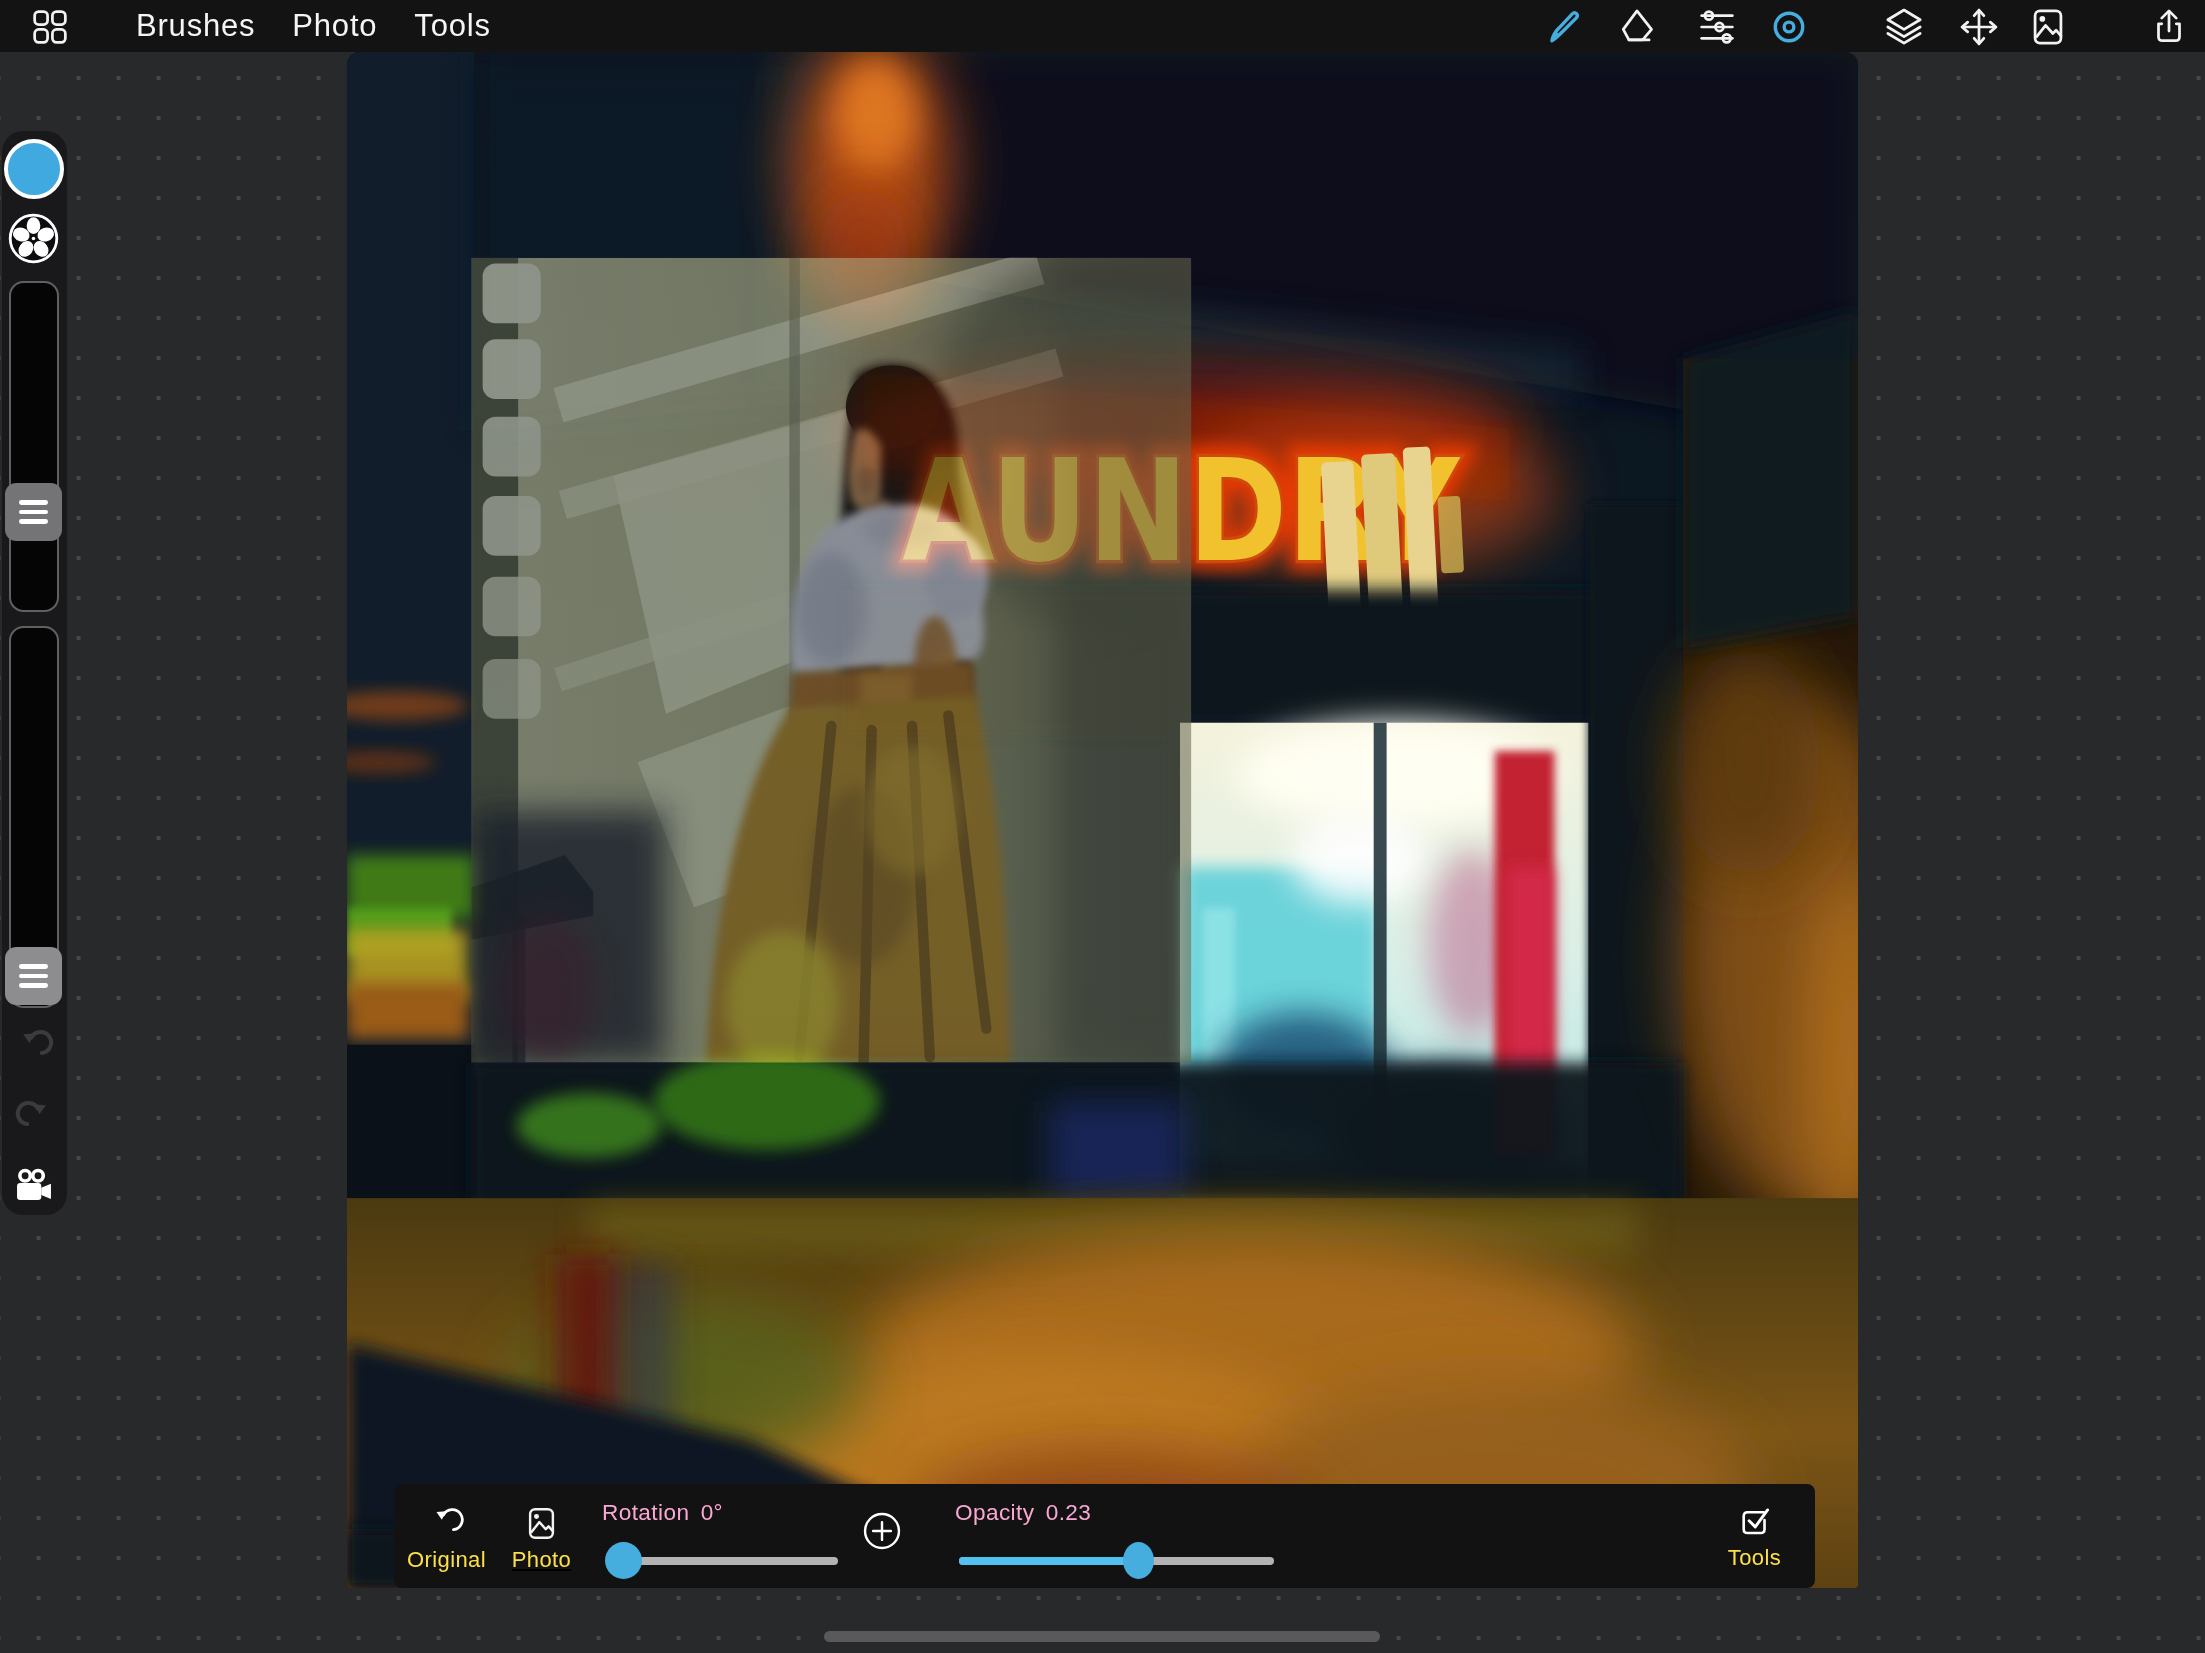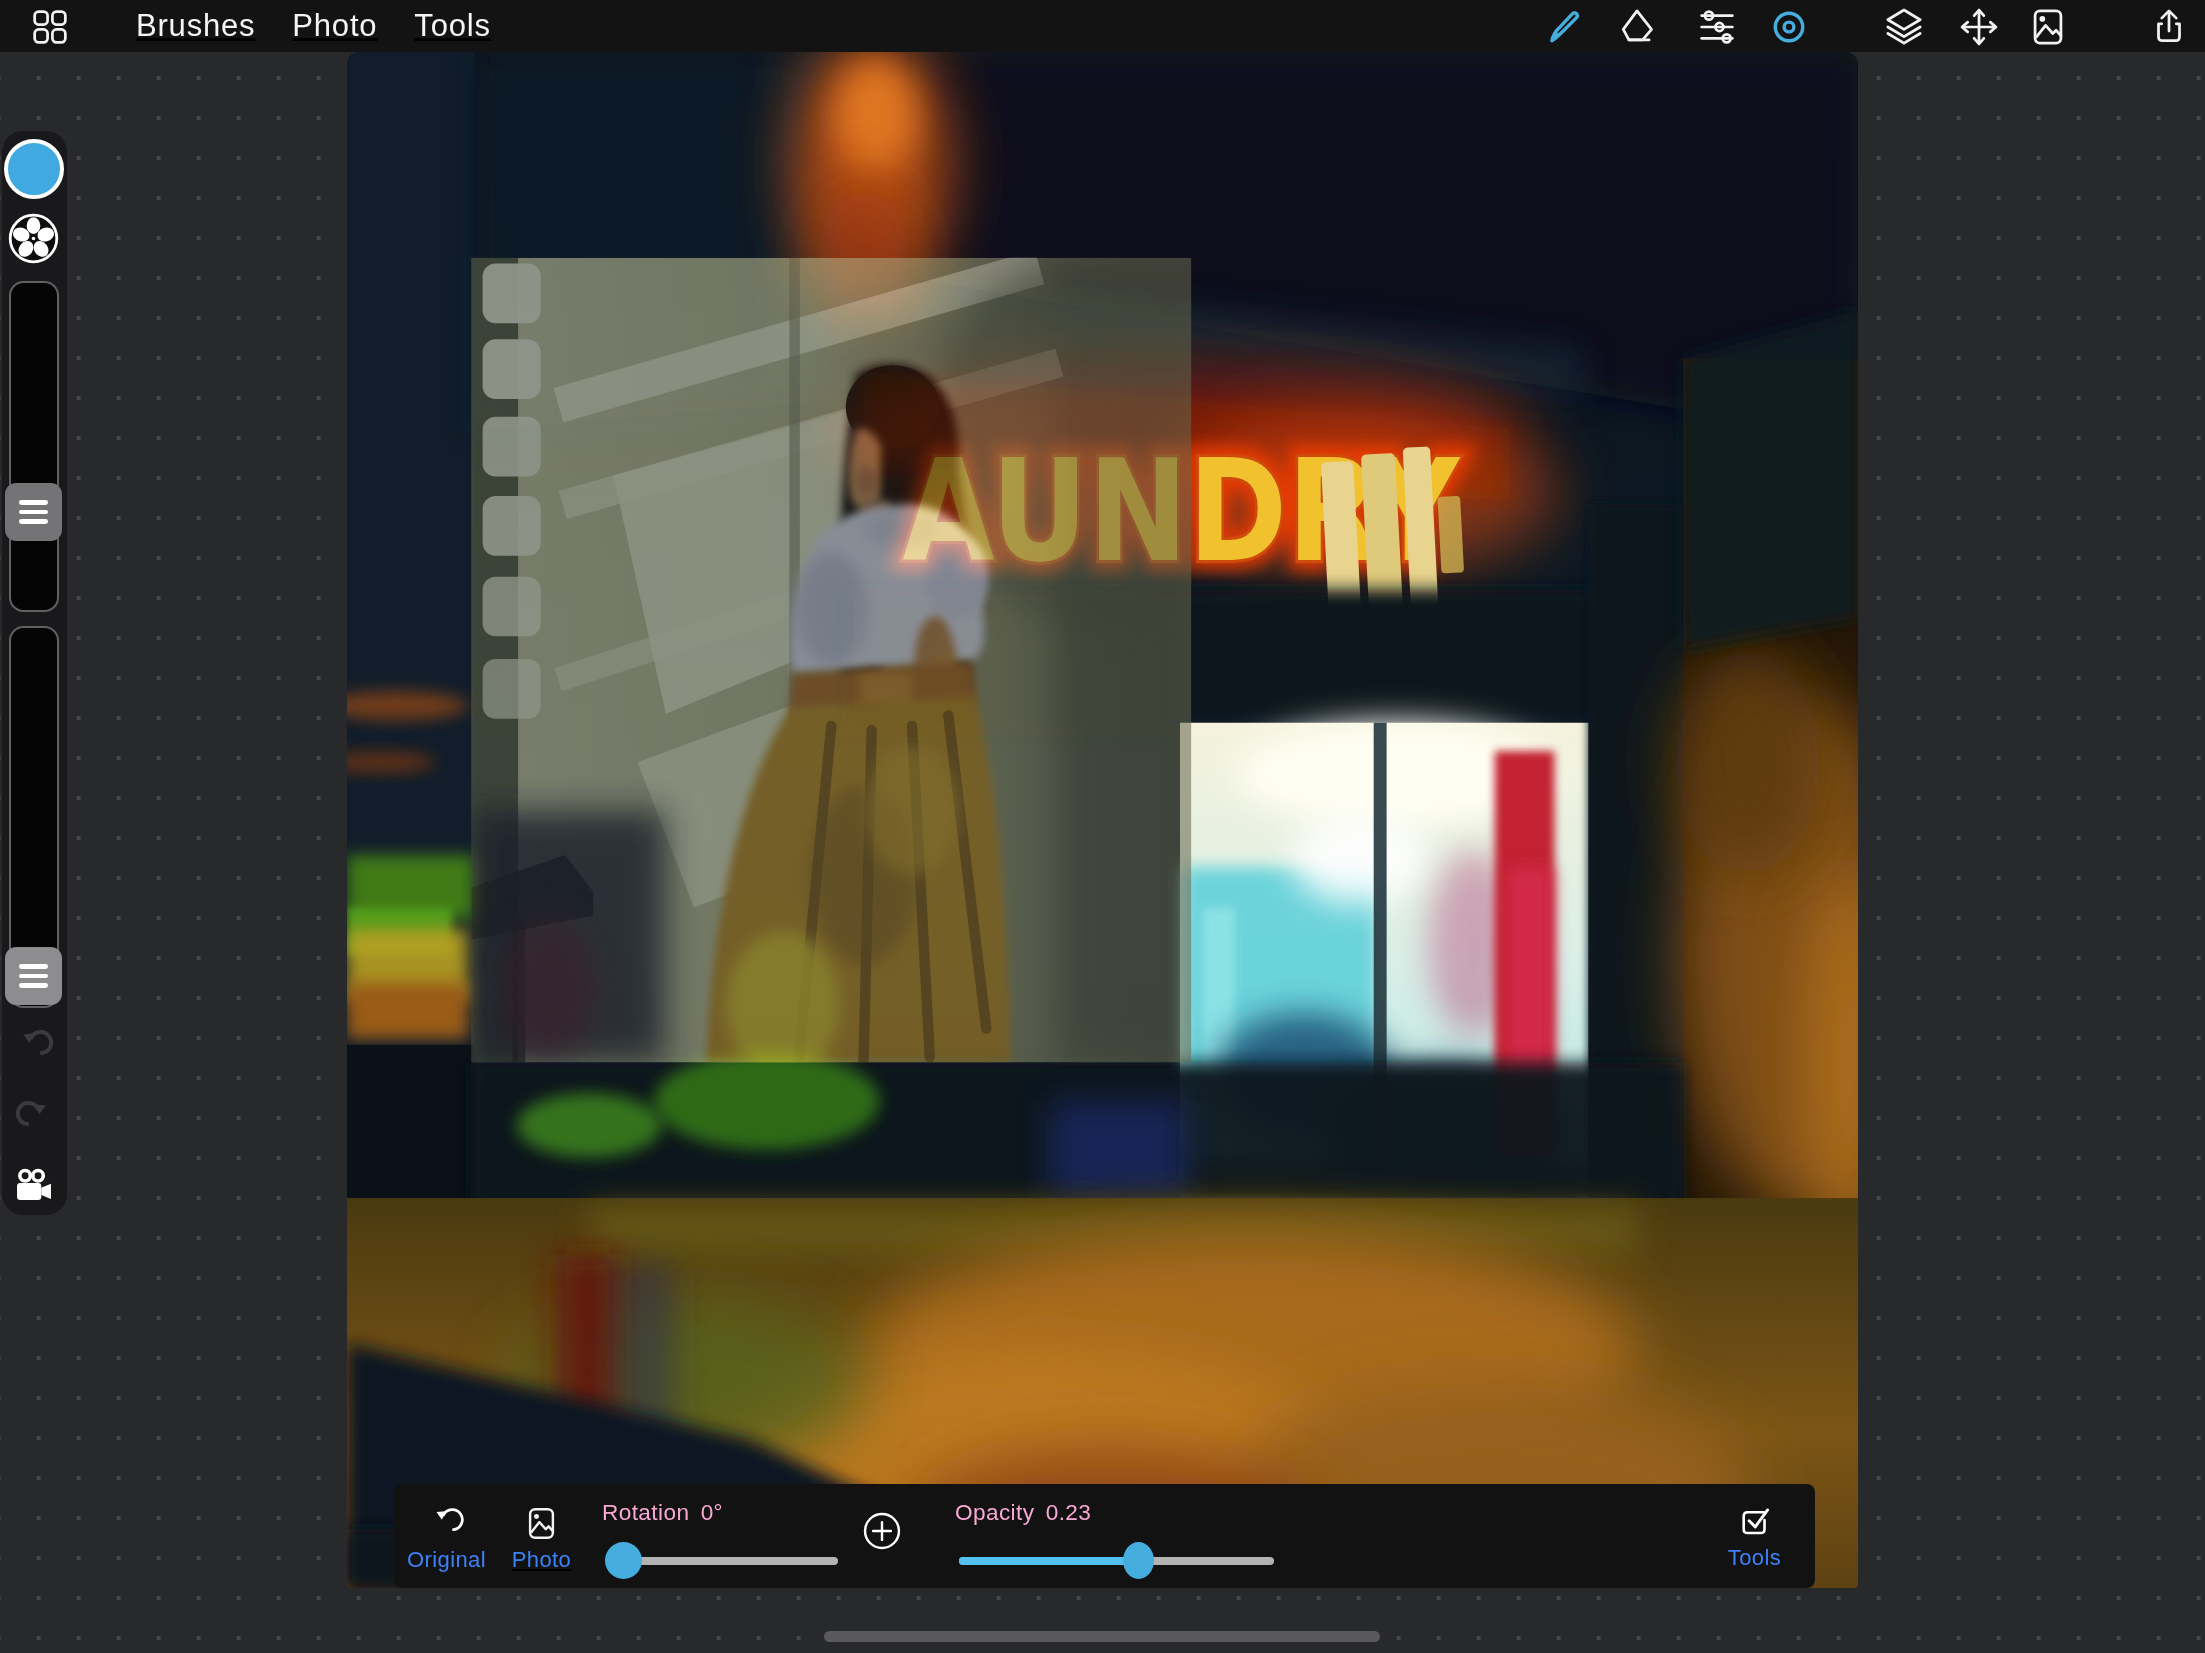--- a/index.html
+++ b/index.html
@@ -10,21 +10,21 @@
     -webkit-font-smoothing:antialiased;
   }
   .dotbg{
     position:absolute;left:0;top:0;width:2205px;height:1653px;z-index:0;
     background-image:radial-gradient(circle,#46474a 2.1px,rgba(0,0,0,0) 2.4px);
     background-size:40px 40px;background-position:18.6px 18px;
   }
   
   .topbar{position:absolute;left:0;top:0;width:2205px;height:52px;background:#131314;z-index:5;}
   .appsbtn{position:absolute;left:29px;top:5.7px;width:42px;height:42px;}
-  .menus{position:absolute;left:136px;top:0;height:52px;display:flex;align-items:center;gap:37px;text-decoration:underline;}
+  .menus{position:absolute;left:136px;top:0;height:52px;display:flex;align-items:center;gap:37px;}
   .menu-item{color:#f5f5f5;font-size:31px;font-weight:300;letter-spacing:0.8px;cursor:default;}
   .tbicon{position:absolute;top:5.7px;width:42px;height:42px;}
   
   .canvas{
     position:absolute;left:347px;top:52px;width:1511px;height:1536px;z-index:1;
     border-radius:13px 13px 3.2px 3.2px;overflow:hidden;background:#0b141d;
   }
   .canvas svg{display:block;width:100%;height:100%;}
   
   .sidebar{
@@ -51,21 +51,21 @@
   .vhandle span{display:block;width:29px;height:4.8px;border-radius:2.4px;background:#ffffff;}
   .histicon{position:absolute;left:13px;width:39px;height:39px;}
   .undo{top:896px;} .redo{top:967px;} .cam{top:1035px;left:11.3px;width:42px;height:42px;}
   
   .bottombar{
     position:absolute;left:394px;top:1484px;width:1421px;height:104px;z-index:7;
     background:#121213;border-radius:8px;
   }
   .bb-btn{position:absolute;width:89px;text-align:center;cursor:default;}
   .bb-btn svg{width:37px;height:37px;}
-  .bb-label{color:#3b82f6;font-size:22px;font-weight:300;letter-spacing:0.4px;margin-top:1.6px;}
+  .bb-label{color:#fde047;font-size:22px;font-weight:300;letter-spacing:0.4px;margin-top:1.6px;}
   .btn-original{left:8px;top:21px;}
   .btn-photo{left:103px;top:21px;text-decoration:underline;}
   .row-label{position:absolute;top:16px;color:#f9a8d4;font-size:22.6px;font-weight:400;letter-spacing:0.4px;}
   .rot-label{left:208px;}
   .op-label{left:561px;}
   .row-label .val{margin-left:11.3px;font-weight:400;}
   .hslider{position:absolute;top:58px;height:37px;}
   .rot-slider{left:213px;width:231px;}
   .op-slider{left:565px;width:315px;}
   .htrack{position:absolute;left:0;top:15.3px;width:100%;height:7.3px;border-radius:4px;background:#b3b3b3;}

